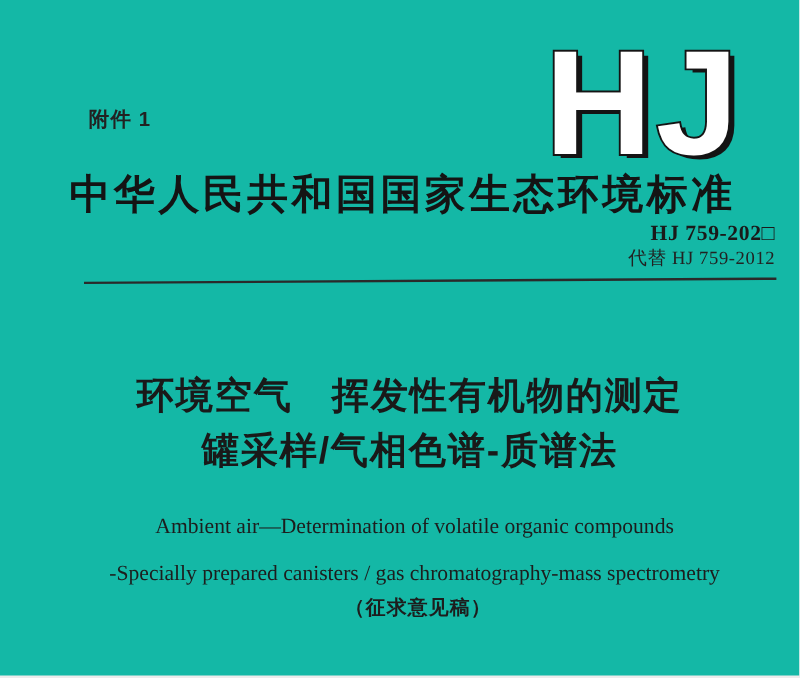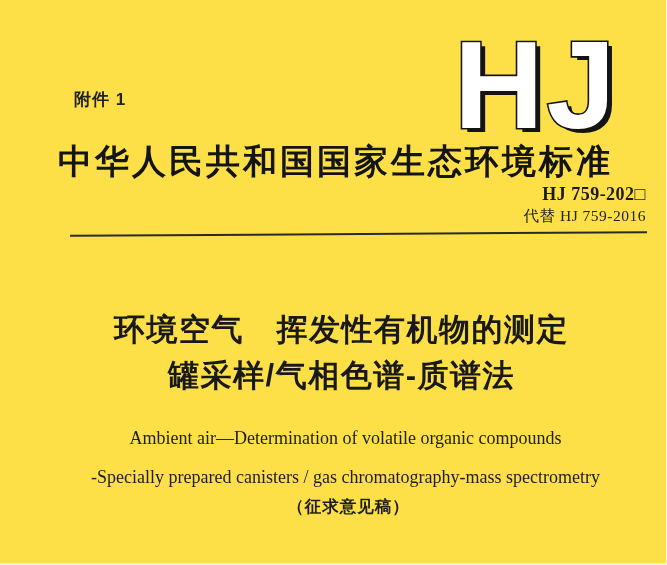--- a/index.html
+++ b/index.html
@@ -4,21 +4,21 @@
 <style>
   html, body {
     margin: 0;
     padding: 0;
     background: #ffffff;
   }
   .page {
     position: relative;
     width: 667px;
     height: 565px;
-    background: #fde047;
+    background: #14b8a6;
     overflow: hidden;
     color: #1c1c1c;
     font-family: "Liberation Serif", "DejaVu Serif", serif;
     box-shadow: inset 0 -2px 0 #ececec, inset -1px 0 0 #f3f3f3;
   }
 
   .attachment {
     position: absolute;
     left: 74px;
     top: 88px;
@@ -139,21 +139,21 @@
 
   <svg class="hj-logo" viewBox="0 0 175 112" aria-hidden="true">
     <text class="logo-depth" x="9" y="104">HJ</text>
     <text class="logo-face" x="4" y="100">HJ</text>
   </svg>
 
   <h1 class="org-title">中华人民共和国国家生态环境标准</h1>
 
   <div class="std-block">
     <div class="std-no">HJ 759-202□</div>
-    <div class="replaces">代替 HJ 759-2016</div>
+    <div class="replaces">代替 HJ 759-2012</div>
   </div>
 
   <div class="rule"></div>
 
   <div class="cn-title">
     <div>环境空气　挥发性有机物的测定</div>
     <div>罐采样/气相色谱-质谱法</div>
   </div>
 
   <div class="en-title">

